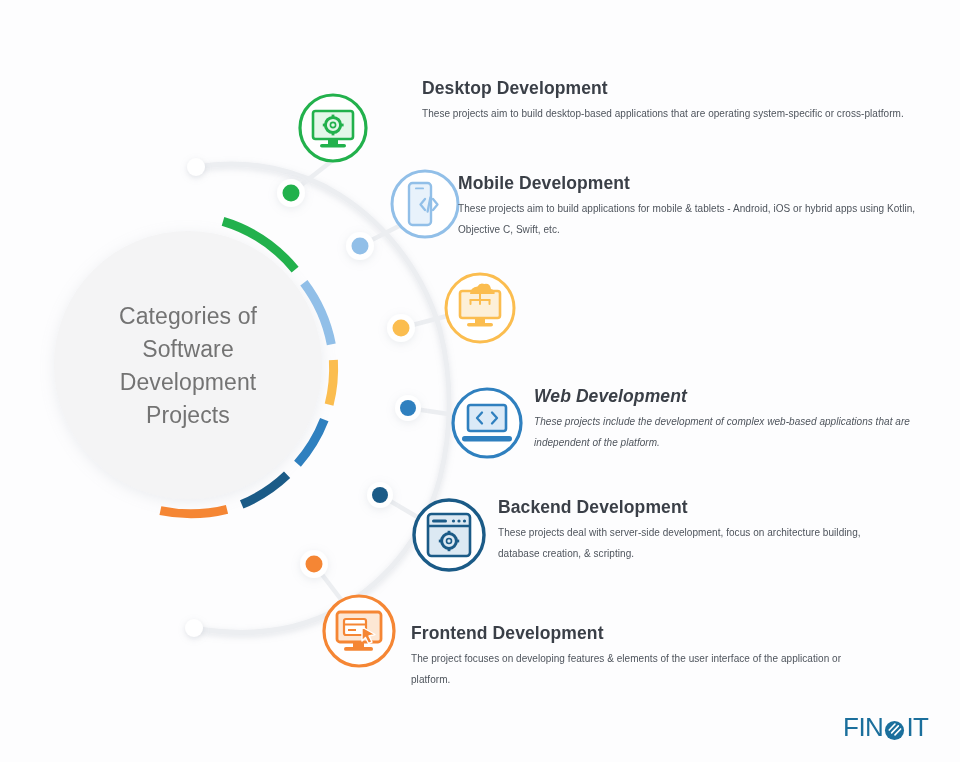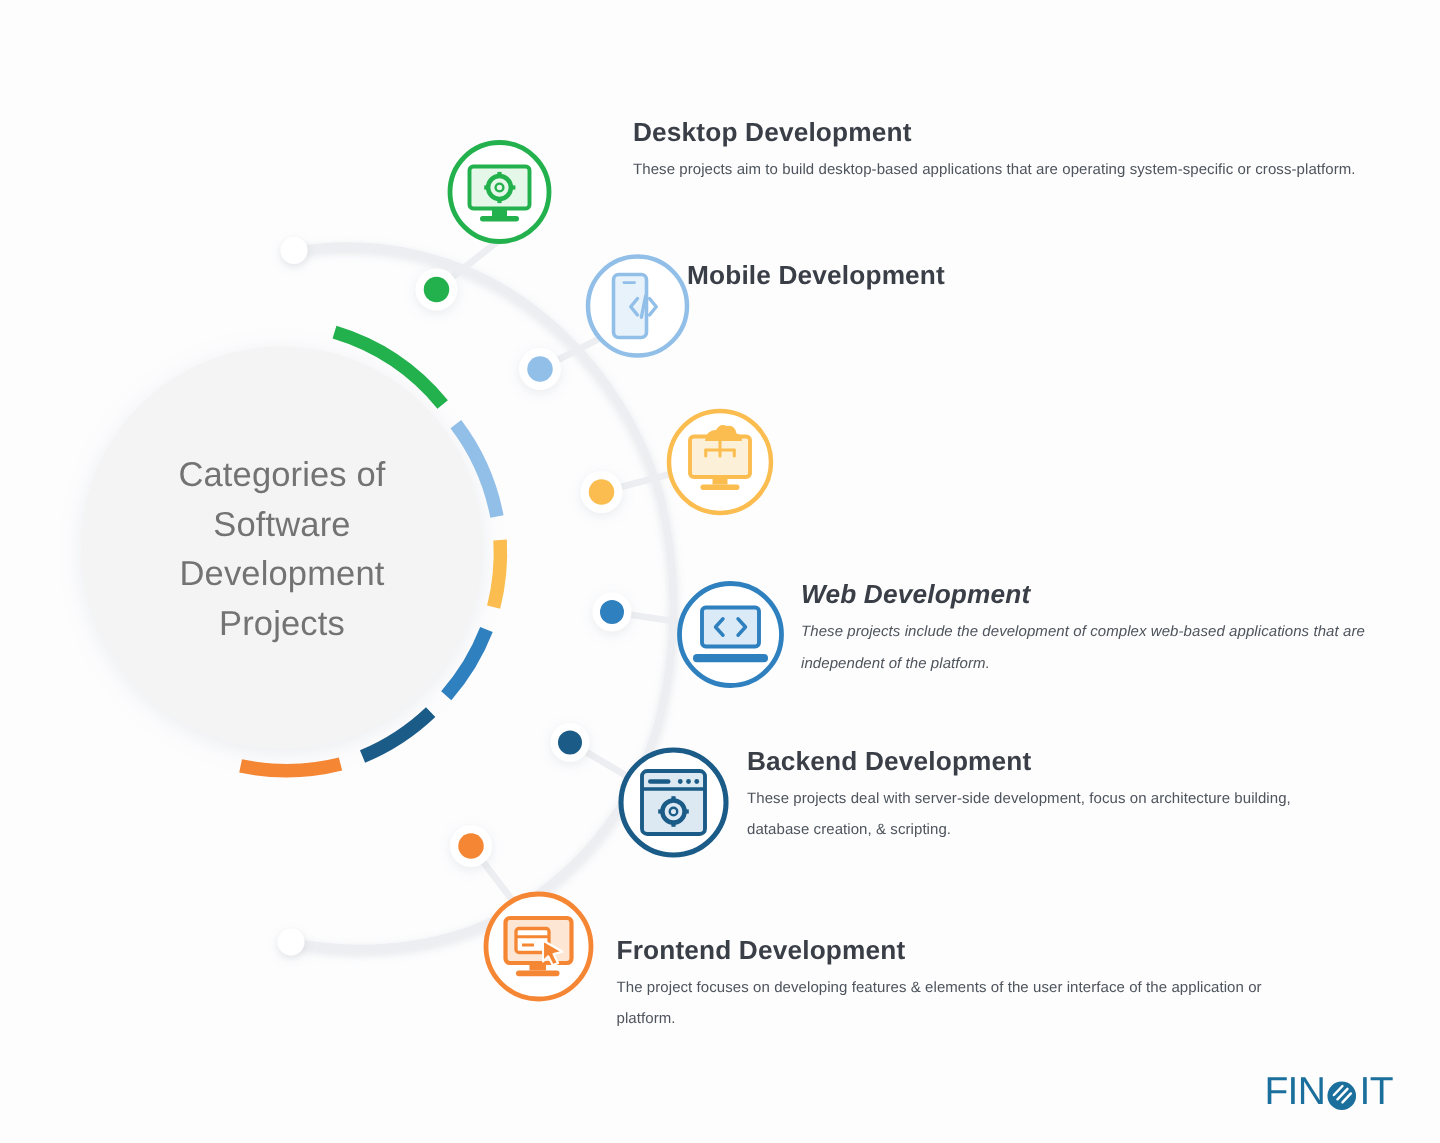--- a/index.html
+++ b/index.html
@@ -248,20 +248,21 @@
 Development
 Projects</div>
 
   <div class="item" style="left:382px; top:78px; width:500px;margin-left:40px;">
     <p class="item-title">Desktop Development</p>
     <p class="item-desc" style="width:492px;">These projects aim to build desktop-based applications that are operating system-specific or cross-platform.</p>
   </div>
 
   <div class="item" style="left:458px; top:173px; width:462px;">
     <p class="item-title">Mobile Development</p>
+    <p class="item-desc" style="width:462px;">These projects aim to build applications for mobile &amp; tablets - Android, iOS or hybrid apps using Kotlin, Objective C, Swift, etc.</p>
   </div>
 
 
   <div class="item" style="left:534px; top:386px; width:384px;font-style:italic;">
     <p class="item-title">Web Development</p>
     <p class="item-desc" style="width:382px;">These projects include the development of complex web-based applications that are independent of the platform.</p>
   </div>
 
   <div class="item" style="left:498px; top:497px; width:400px;">
     <p class="item-title">Backend Development</p>

